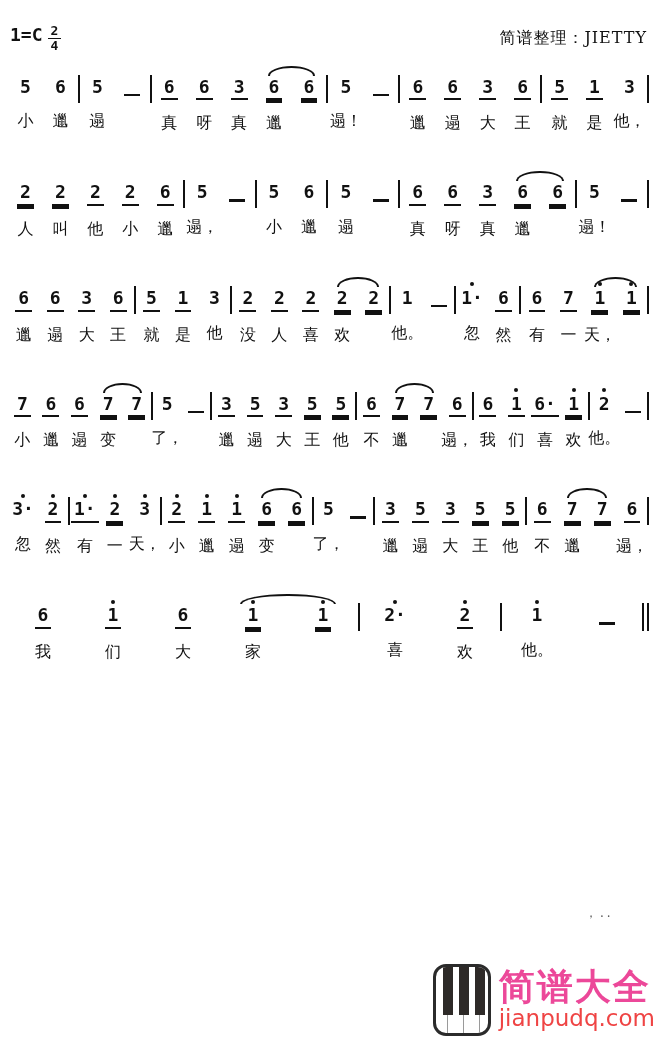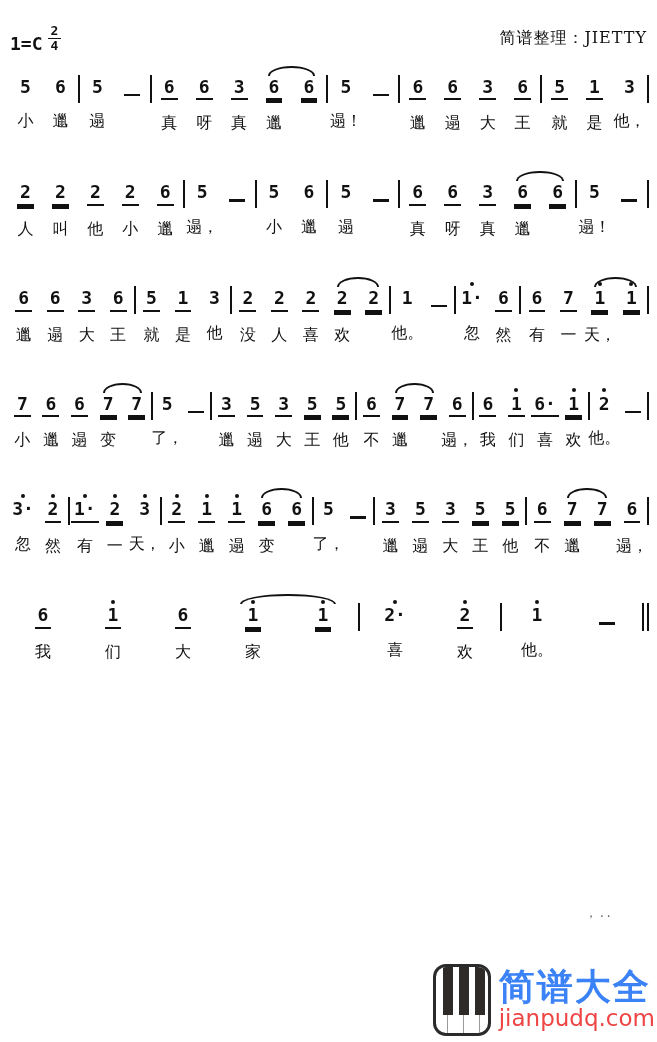--- a/index.html
+++ b/index.html
@@ -11,21 +11,21 @@
   }
   .title {
     text-align: center; font-size: 30px; font-weight: bold;
     letter-spacing: 7px; padding-top: 76px;
     font-family: "DejaVu Serif", serif;
   }
   .meta-row {
     display: flex; justify-content: space-between; align-items: center;
     padding: 0 10px; margin-top: 24px;
   }
-  .keysig { display: flex; align-items: flex-end; gap: 5px;
+  .keysig { display: flex; align-items: flex-start; gap: 5px;
     font-size: 18px; font-weight: bold;
     font-family: "DejaVu Sans Mono", monospace; }
   .frac { display: inline-flex; flex-direction: column; align-items: center;
     font-size: 13px; line-height: 1.1; font-weight: bold; }
   .frac .top { border-bottom: 1.5px solid #111; padding: 0 3px; }
   .credit { font-size: 16px; letter-spacing: 1px; }
 
   .score { padding: 16px 8px 0 8px; }
   .system { display: flex; align-items: flex-start; margin-bottom: 42px; }
   .cell { flex: 1 1 0; display: flex; flex-direction: column;
@@ -55,21 +55,21 @@
     display: flex; align-items: center; gap: 8px; }
   .piano { width: 58px; height: 72px; border: 3px solid #2b2b2b;
     border-radius: 13px; background: #fff; position: relative; overflow: hidden;
     flex: 0 0 auto; }
   .piano .bkey { position: absolute; top: 0; width: 10px; height: 48px;
     background: #2e2a28; }
   .piano .bkey.k1 { left: 7px; } .piano .bkey.k2 { left: 23px; } .piano .bkey.k3 { left: 39px; }
   .piano .sep { position: absolute; top: 48px; bottom: 0; width: 1.5px; background: #9a9a9a; }
   .piano .sep.s1 { left: 11px; } .piano .sep.s2 { left: 27px; } .piano .sep.s3 { left: 43px; }
   .wm-text { display: flex; flex-direction: column; }
-  .wm-name { font-size: 36px; font-weight: bold; color: #3b82f6;
+  .wm-name { font-size: 36px; font-weight: bold; color: #ec4899;
     line-height: 1.05; letter-spacing: 2px;
     font-family: "DejaVu Sans", sans-serif; }
   .wm-url { font-size: 23px; color: #ef4444; line-height: 1.1;
     font-family: "DejaVu Sans", sans-serif; }
 </style>
 </head>
 <body>
 
 <div class="page">
 

